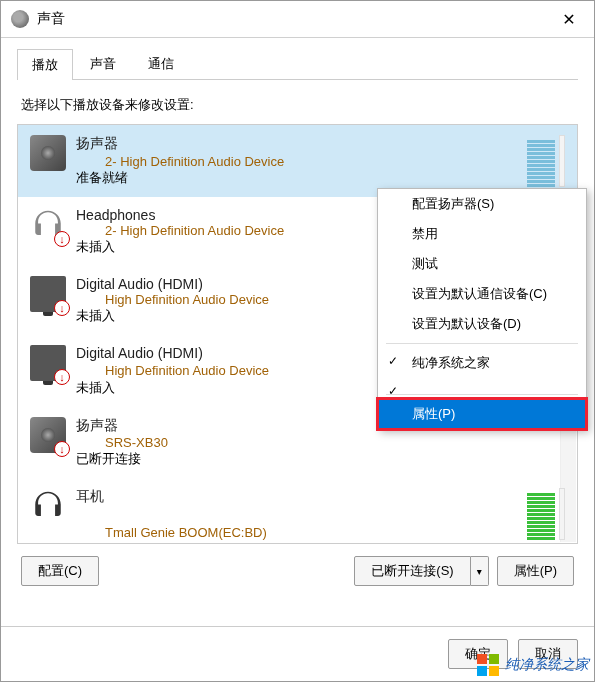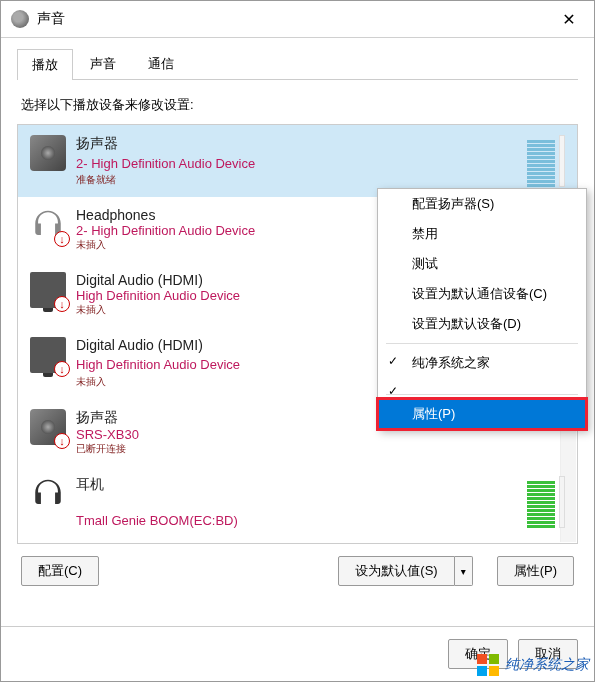--- a/index.html
+++ b/index.html
@@ -21,28 +21,28 @@
     .device-icon { width: 36px; height: 36px; margin-right: 10px; position: relative; }
     .icon-speaker { background: linear-gradient(135deg,#888,#444); border-radius:4px; display:flex;align-items:center;justify-content:center;}
     .icon-speaker::after { content:''; width:14px;height:14px;border-radius:50%;background:radial-gradient(circle,#aaa,#333);}
     .icon-headphones { display:flex;align-items:center;justify-content:center;}
     .icon-headphones svg { width:34px;height:34px; }
     .icon-monitor { background:#555;border-radius:2px;display:flex;align-items:flex-end;justify-content:center;}
     .icon-monitor::after{content:'';width:10px;height:4px;background:#333;border-radius:0 0 2px 2px;margin-bottom:-4px;}
     .icon-badge { position:absolute;bottom:-4px;right:-4px;width:16px;height:16px;border-radius:50%;background:#fff;border:1px solid #c00;display:flex;align-items:center;justify-content:center;color:#c00;font-size:11px;font-weight:bold;}
     .device-info { flex: 1; display:flex;flex-direction:column;justify-content:space-between; }
     .device-name { font-size: 14px; color: #222; }
-    .device-sub { font-size: 13px; color: #be185d; }
-    .device-status { font-size: 10px; color: #7f1d1d; }
+    .device-sub { font-size: 13px; color: #a16207; margin-left: 29px; }
+    .device-status { font-size: 13px; color: #000000; }
     .level-meter { width: 28px; height: 52px; display:flex;flex-direction:column;justify-content:flex-end;gap:1px; margin-right:4px;}
     .level-bar { height:3px; background:#eee; }
     .level-bar.on { background:#7abedb; }
     .level-bar.green { background:#3ac03a; }
     .level-side { width:6px;height:52px;background:#f4f4f4;border:1px solid #ddd;}
-    .button-row { display: flex; padding: 12px 4px; gap: 24px; align-items:center;}
+    .button-row { display: flex; padding: 12px 4px; gap: 8px; align-items:center;}
     .btn { border:1px solid #999;background:#f5f5f5;padding:5px 16px;font-size:13px;cursor:pointer;border-radius:2px;}
     .spacer{flex:1;}
     .split-btn{display:flex;}
     .split-btn .btn{border-radius:2px 0 0 2px;}
     .split-arrow{border:1px solid #999;border-left:none;background:#f5f5f5;width:18px;display:flex;align-items:center;justify-content:center;font-size:10px;cursor:pointer;border-radius:0 2px 2px 0;}
     .footer { border-top:1px solid #ccc; padding:12px 16px; display:flex;justify-content:flex-end;gap:10px;align-items:center;}
     .context-menu { position:absolute; top:188px; left:377px; width:210px; background:#fff; border:1px solid #bbb; box-shadow:3px 3px 8px rgba(0,0,0,.25); z-index:10; padding:0 0;}
     .menu-item { padding:6px 12px 6px 34px; font-size:13px; cursor:pointer; position:relative;}
     .menu-item.highlighted{background:#0078d7;color:#fff;outline:3px solid #e23; outline-offset:-1px;}
     .menu-sep{height:1px;background:#ddd;margin:4px 8px;}
@@ -186,21 +186,21 @@
           <div class="level-side"></div>
         </div>
 
       </div>
     </div>
 
     <div class="button-row">
       <button class="btn">配置(C)</button>
       <div class="spacer"></div>
       <div class="split-btn">
-        <button class="btn">设为默认值(S)</button>
+        <button class="btn">已断开连接(S)</button>
         <div class="split-arrow">▾</div>
       </div>
       <button class="btn">属性(P)</button>
     </div>
   </div>
 
   <div class="footer">
     <button class="btn">确定</button>
     <button class="btn">取消</button>
   </div>

